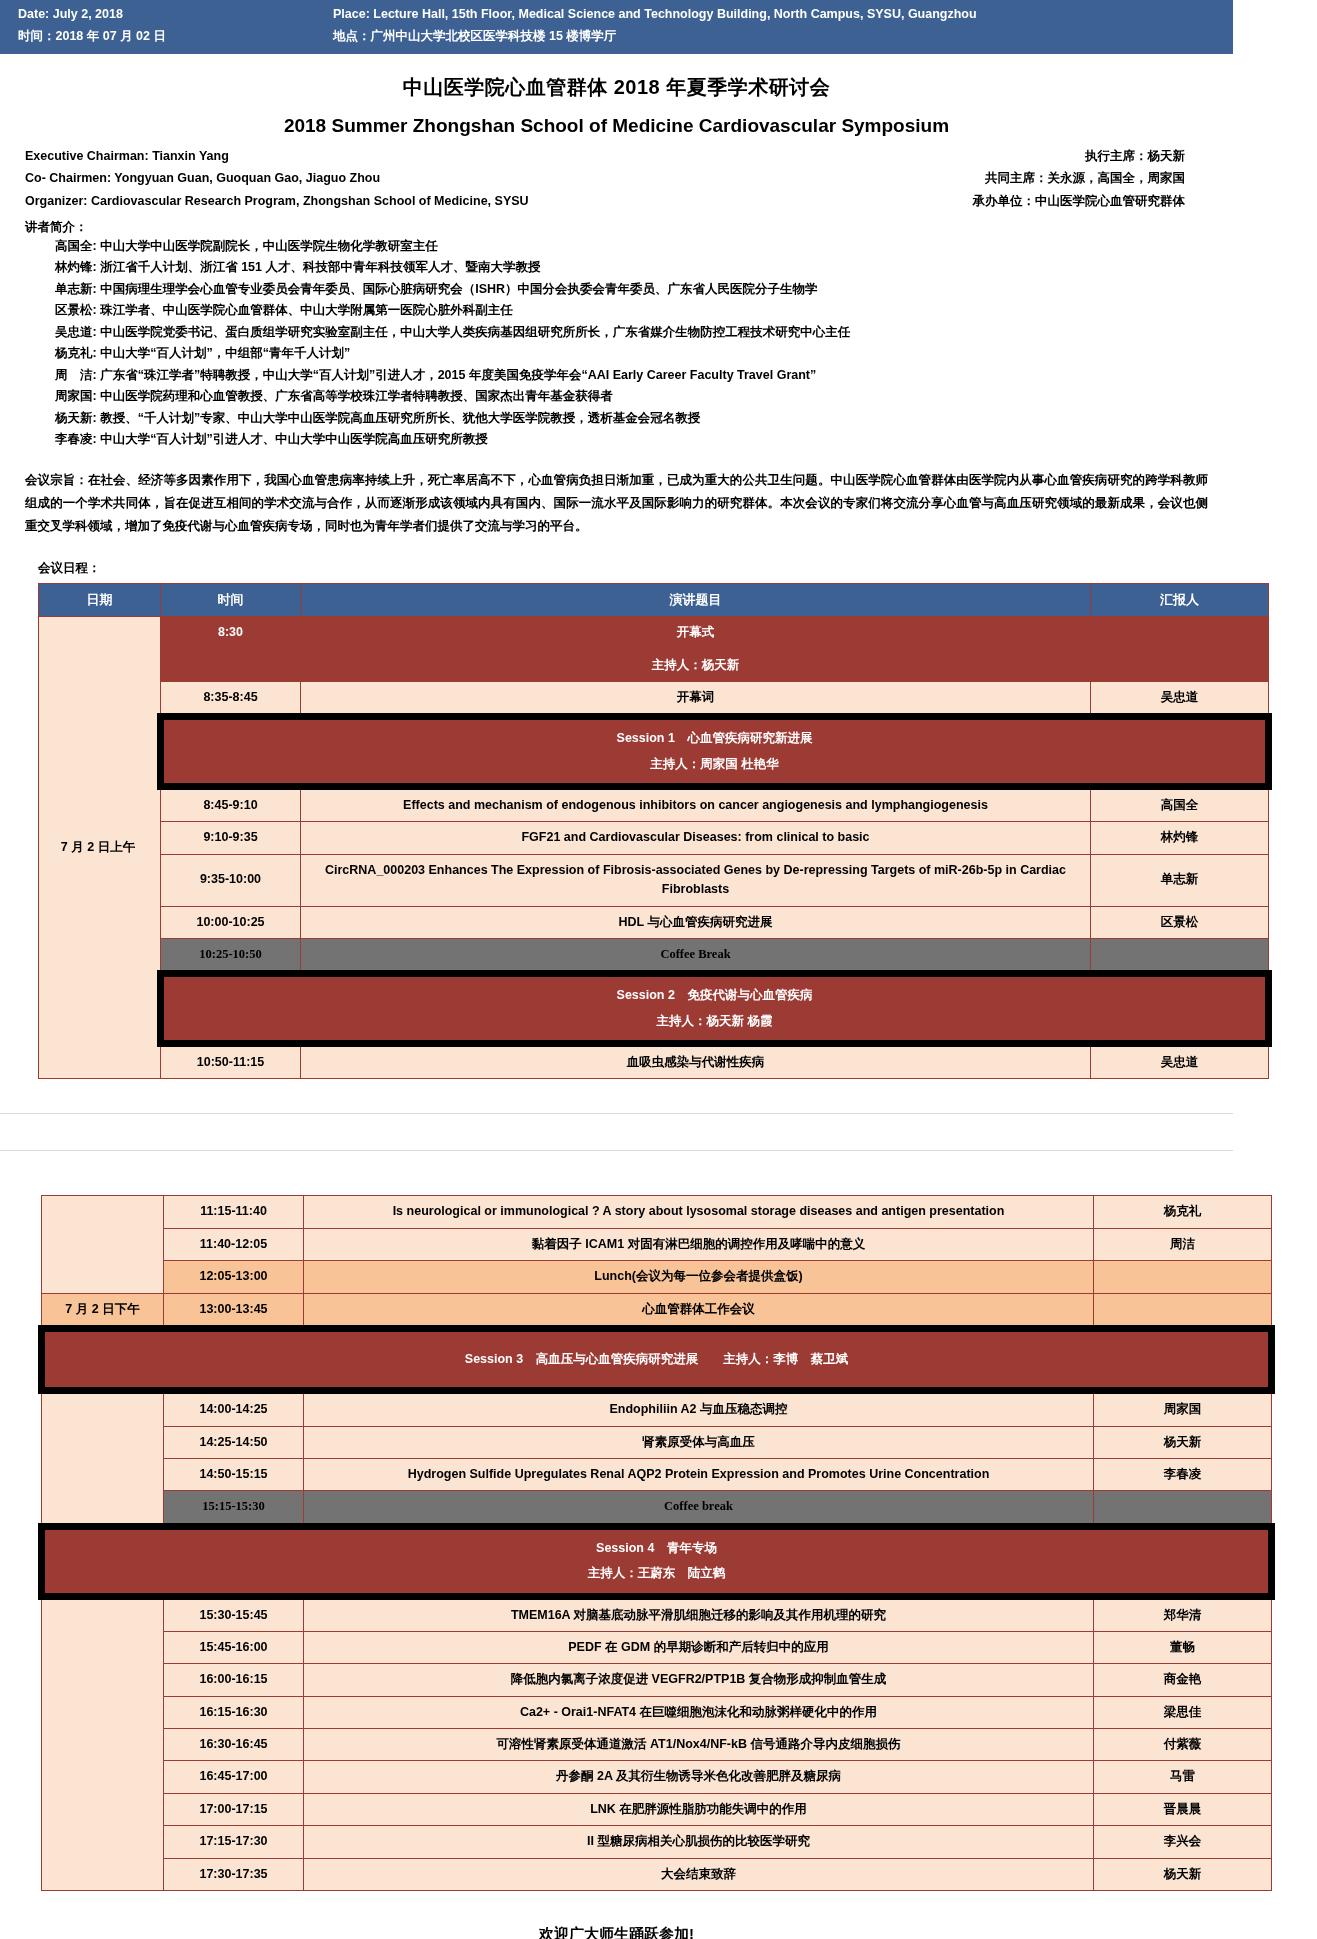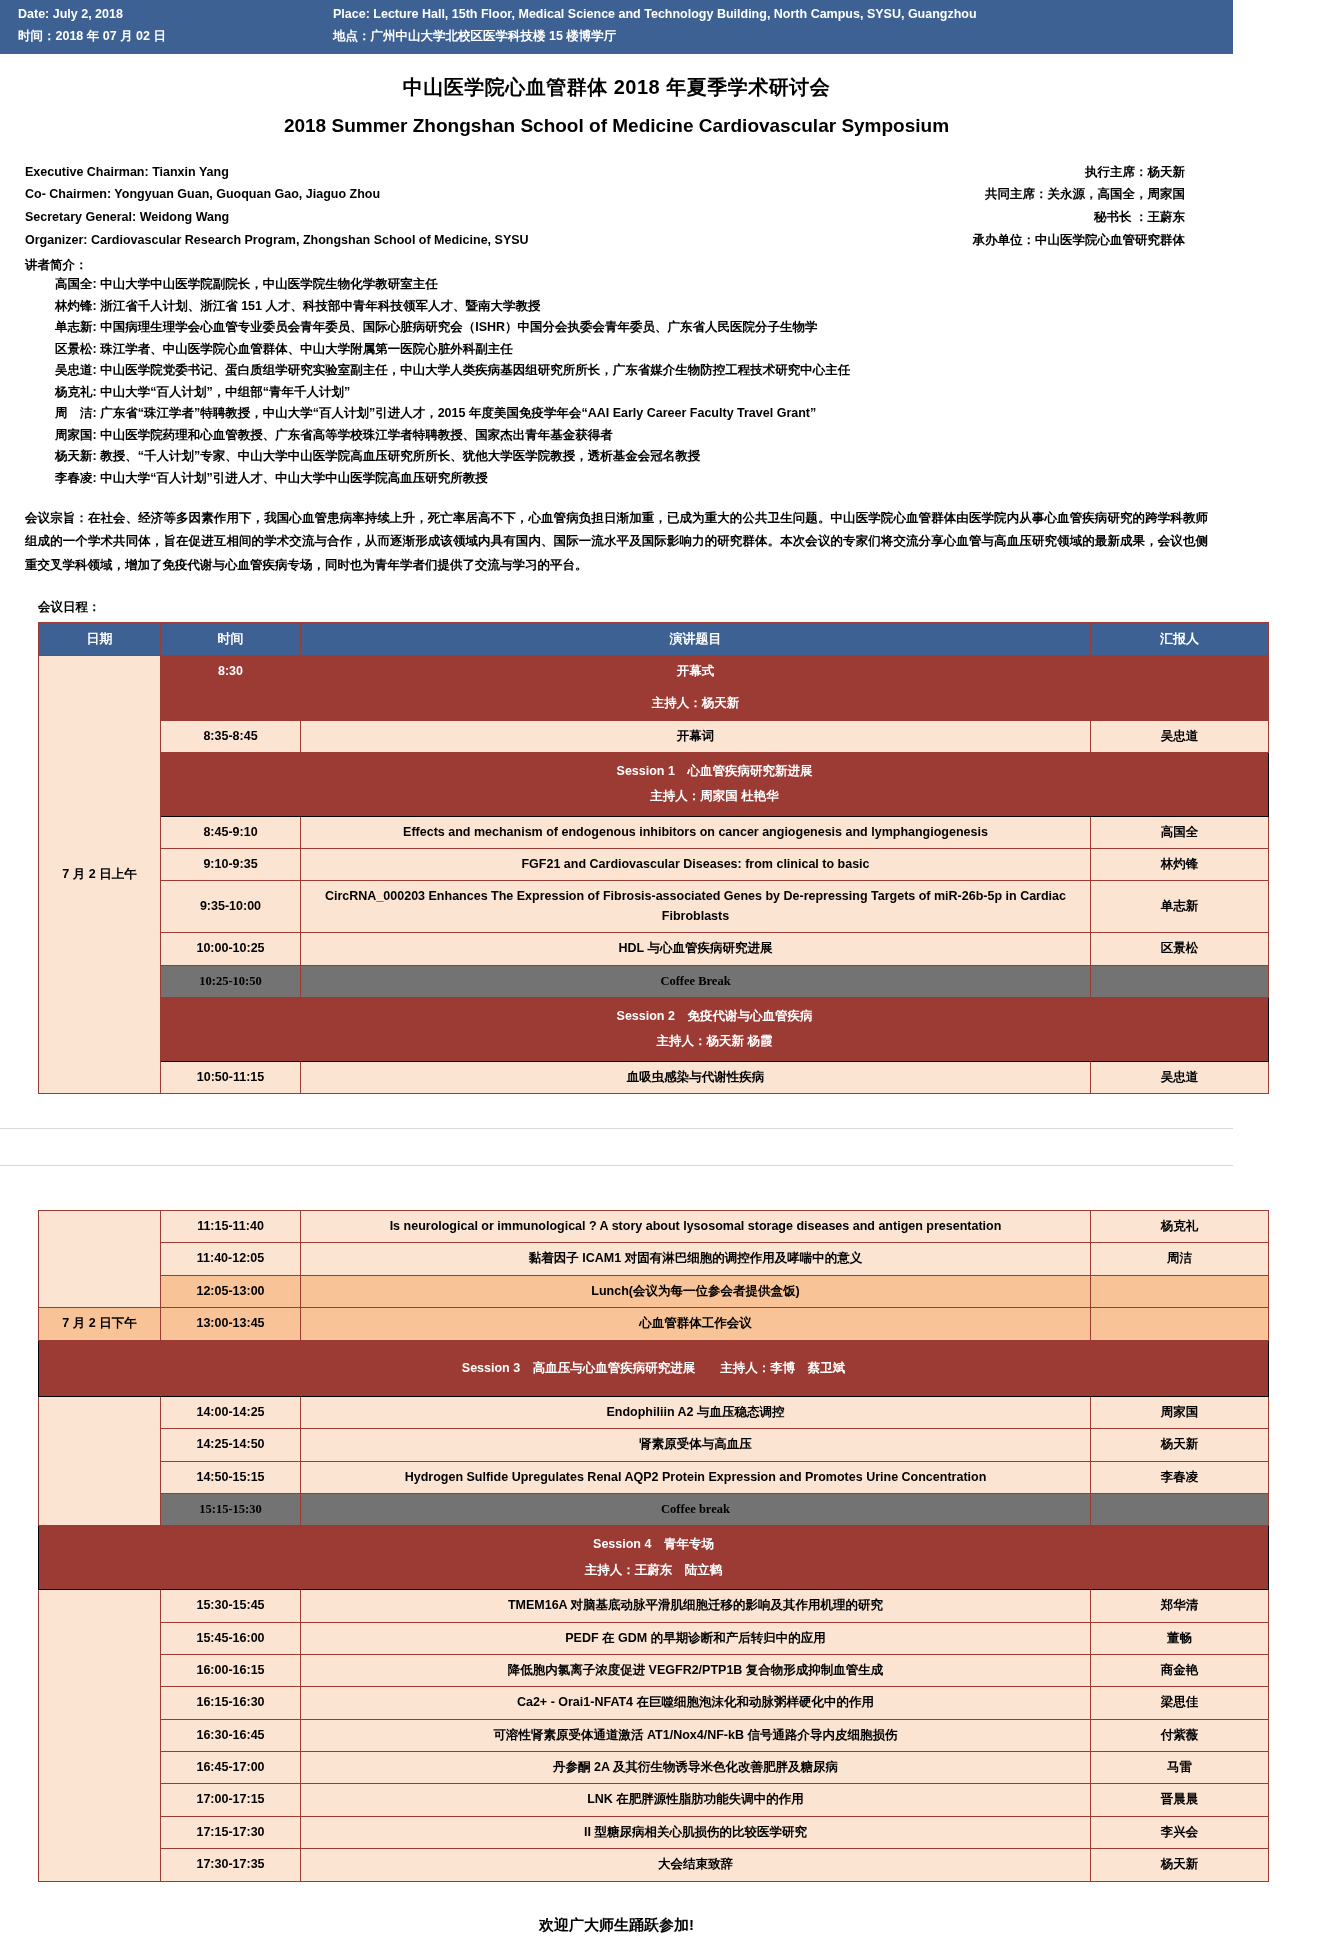--- a/index.html
+++ b/index.html
@@ -31,21 +31,21 @@
     text-align:center;
     font-size:20px;
     font-weight:bold;
     margin:20px 0 0 0;
     letter-spacing:.5px;
   }
   .title-en {
     text-align:center;
     font-size:19px;
     font-weight:bold;
-    margin:14px 0 24px 0;
+    margin:14px 0 8px 0;
   }
 
   
   .officers { padding:0 48px 0 25px; }
   .officer-row {
     display:flex;
     justify-content:space-between;
     align-items:baseline;
     font-size:12.5px;
     font-weight:bold;
@@ -114,21 +114,21 @@
     border:1px solid #3D6193;
     padding:8px 6px;
     font-size:13px;
   }
   td.cream   { background:#FBE4D2; }
   td.date    { background:#FBE4D2; }
   td.white   { background:#737373;font-family:Liberation Serif, serif; }
   tr.session td {
     background:#9C3A34;
     color:#ffffff;
-    border:1px solid #000000;
+    border:7px solid #000000;
     padding:9px 6px;
   }
   tr.session .s-line1 { display:block; }
   tr.session .s-line2 { display:block; margin-top:6px; }
   td.title-left { text-align:center; }
   td.lunch  { background:#F8C396; }
 
   
   .page-gap {
     height:36px;
@@ -166,24 +166,20 @@
   <div class="title-en">2018 Summer Zhongshan School of Medicine Cardiovascular Symposium</div>
 
   <div class="officers">
     <div class="officer-row">
       <span class="officer-en">Executive Chairman:   Tianxin Yang</span>
       <span class="officer-cn">执行主席：杨天新</span>
     </div>
     <div class="officer-row">
       <span class="officer-en">Co- Chairmen: Yongyuan Guan, Guoquan Gao, Jiaguo Zhou</span>
       <span class="officer-cn">共同主席：关永源，高国全，周家国</span>
-    </div>
-    <div class="officer-row">
-      <span class="officer-en">Secretary General: Weidong Wang</span>
-      <span class="officer-cn">秘书长 ：王蔚东</span>
     </div>
     <div class="officer-row">
       <span class="officer-en">Organizer:  Cardiovascular Research Program, Zhongshan School of Medicine, SYSU</span>
       <span class="officer-cn">承办单位：中山医学院心血管研究群体</span>
     </div>
   </div>
 
   <div class="bios-label">讲者简介：</div>
   <div>
     <div class="bio-row">

